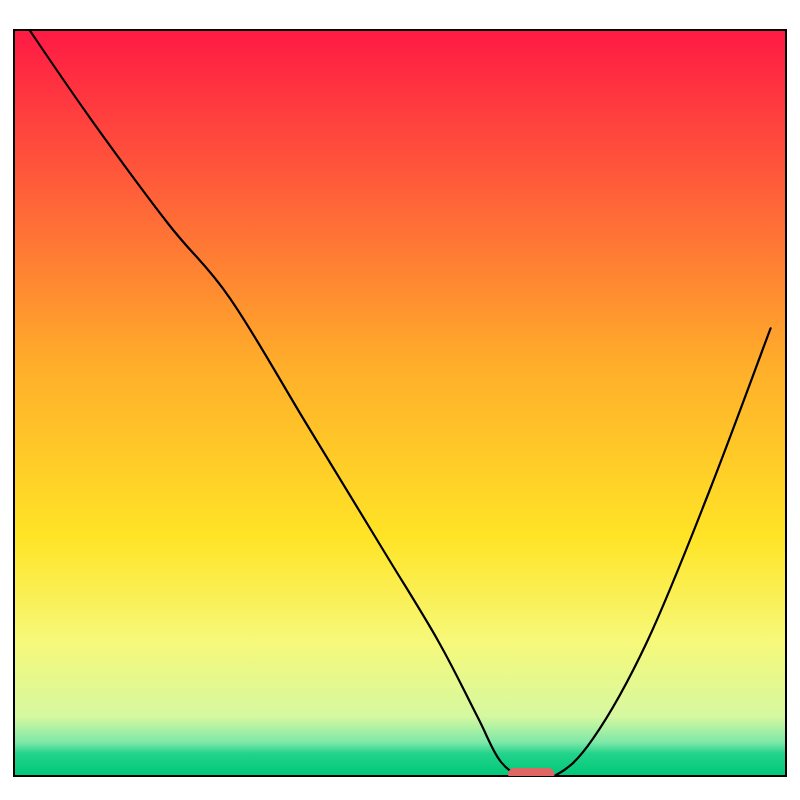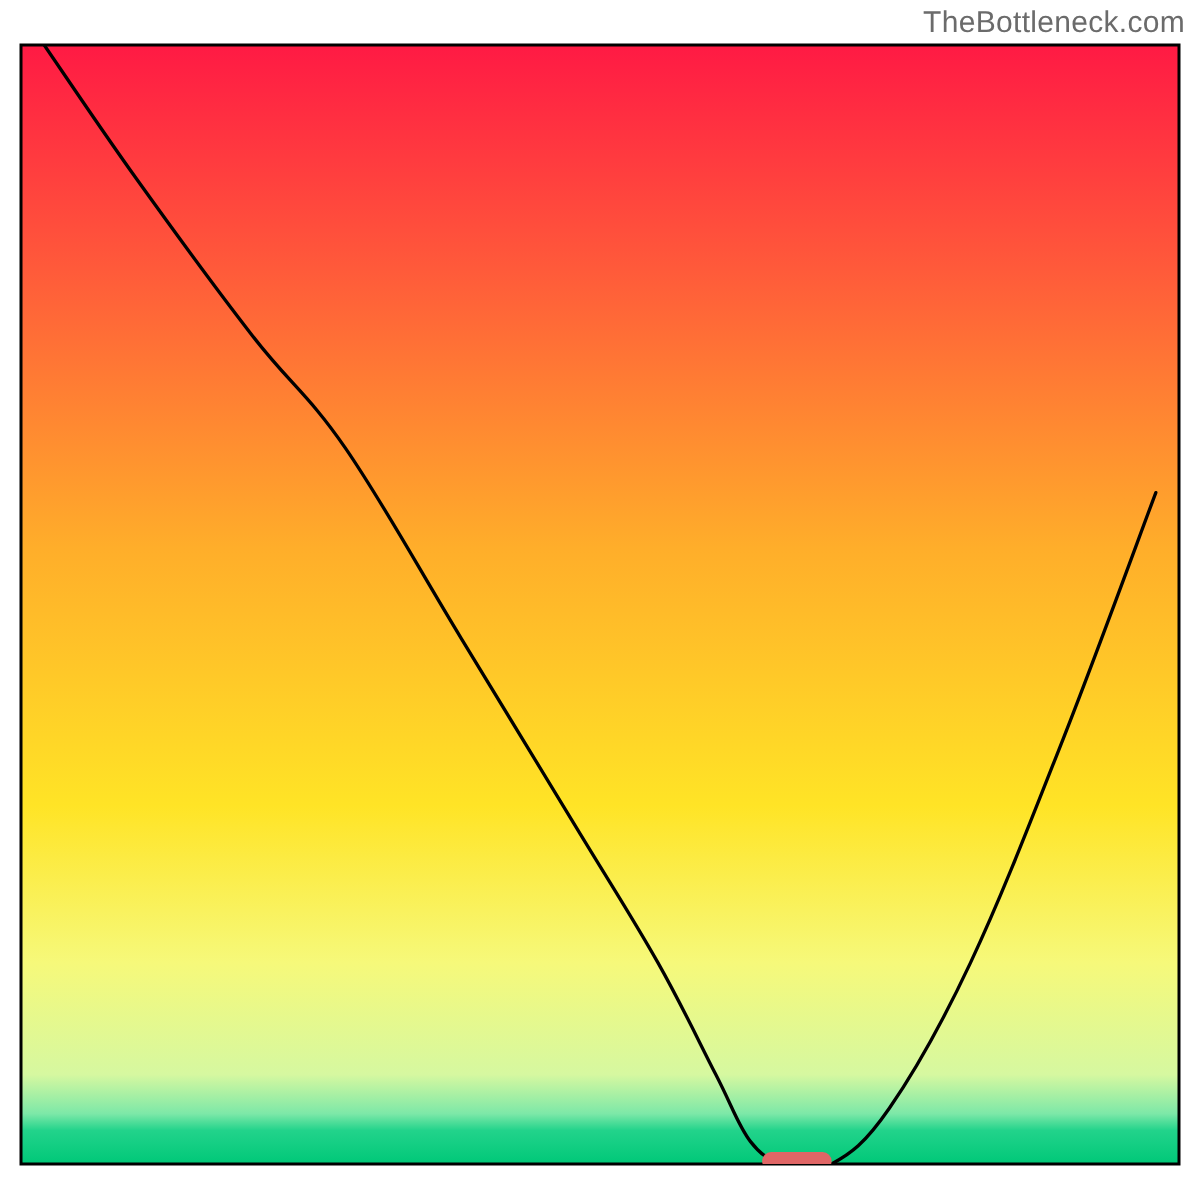--- a/index.html
+++ b/index.html
@@ -48,21 +48,20 @@
   .marker {
     fill: #e06666;
     stroke: none;
   }
 </style>
 </head>
 <body>
 
 <div class="container">
 
-  <div class="watermark">TheBottleneck.com</div>
 
   <svg class="plot" viewBox="0 0 800 800" preserveAspectRatio="none">
     <defs>
       <linearGradient id="bg-grad" x1="0" y1="0" x2="0" y2="1">
 
       <stop offset="0%" stop-color="#ff1a44"></stop>
           <stop offset="20%" stop-color="#ff5a3a"></stop>
           <stop offset="45%" stop-color="#ffae2a"></stop>
           <stop offset="68%" stop-color="#ffe426"></stop>
           <stop offset="82%" stop-color="#f6f97a"></stop>

